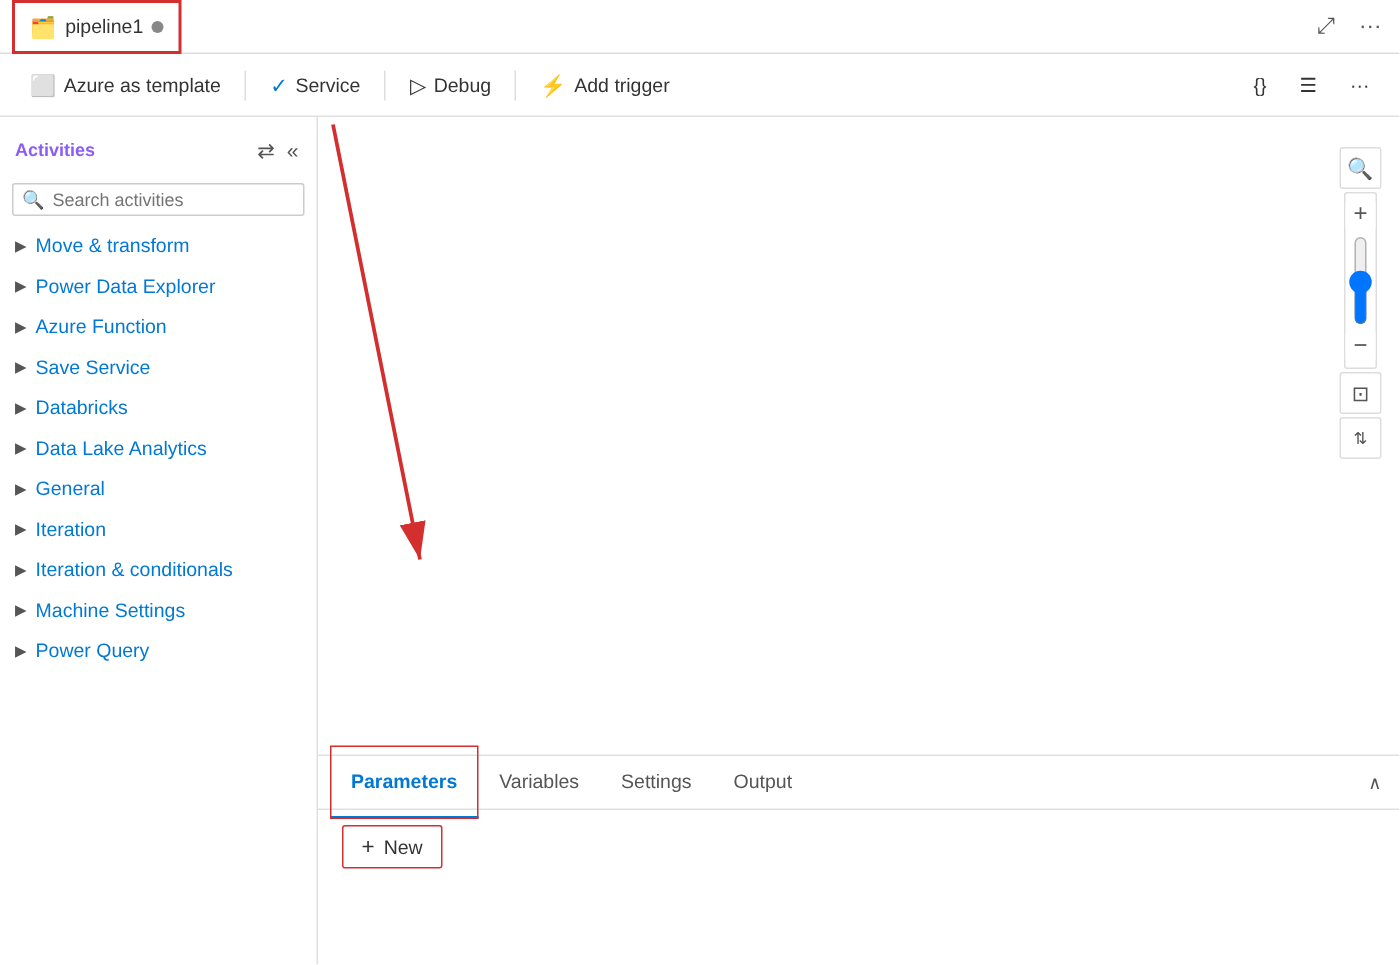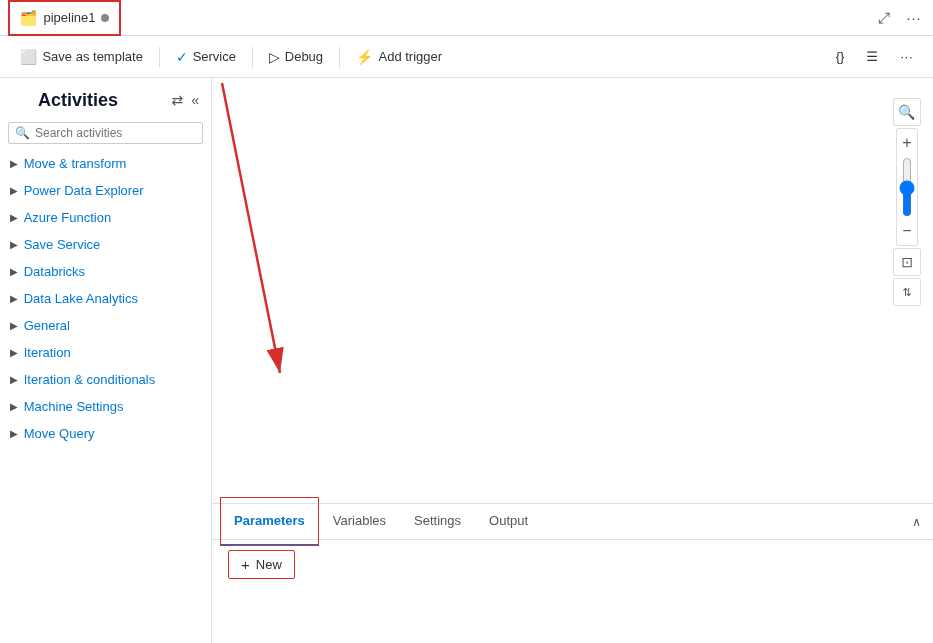--- a/index.html
+++ b/index.html
@@ -99,24 +99,23 @@
       flex-shrink: 0;
     }
     .sidebar-header {
       display: flex;
       align-items: center;
       justify-content: space-between;
       padding: 8px 10px 4px 10px;
       height: 40px;
     }
     .sidebar-title {
-      font-size: 18px;
+      font-size: 12px;
       font-weight: 600;
-      color: #0f172a;
-      margin-left: 28px;
+      color: #8b5cf6;
     }
     .sidebar-header-actions {
       display: flex;
       gap: 4px;
     }
     .sidebar-action-btn {
       background: none;
       border: none;
       cursor: pointer;
       font-size: 14px;
@@ -294,21 +293,21 @@
   <div class="tab-spacer"></div>
   <div class="tab-actions">
     <button class="tab-action-btn" title="Expand">⤢</button>
     <button class="tab-action-btn" title="More">···</button>
   </div>
 </div>
 
 <div class="toolbar">
   <button class="toolbar-btn">
     <span class="btn-icon">⬜</span>
-    <span>Save as template</span>
+    <span>Azure as template</span>
   </button>
   <div class="toolbar-sep"></div>
   <button class="toolbar-btn">
     <span class="btn-icon">✓</span>
     <span>Service</span>
   </button>
   <div class="toolbar-sep"></div>
   <button class="toolbar-btn">
     <span class="btn-icon" style="color:#333">▷</span>
     <span>Debug</span>
@@ -382,21 +381,21 @@
       <div class="activity-item">
         <span class="activity-arrow">▶</span>
         <span>Iteration &amp; conditionals</span>
       </div>
       <div class="activity-item">
         <span class="activity-arrow">▶</span>
         <span>Machine Settings</span>
       </div>
       <div class="activity-item">
         <span class="activity-arrow">▶</span>
-        <span>Move Query</span>
+        <span>Power Query</span>
       </div>
     </div>
   </div>
 
   <div class="canvas-area">
     <div class="canvas-main">
 
       <svg class="arrow-overlay" xmlns="http://www.w3.org/2000/svg">
 
         <defs>

